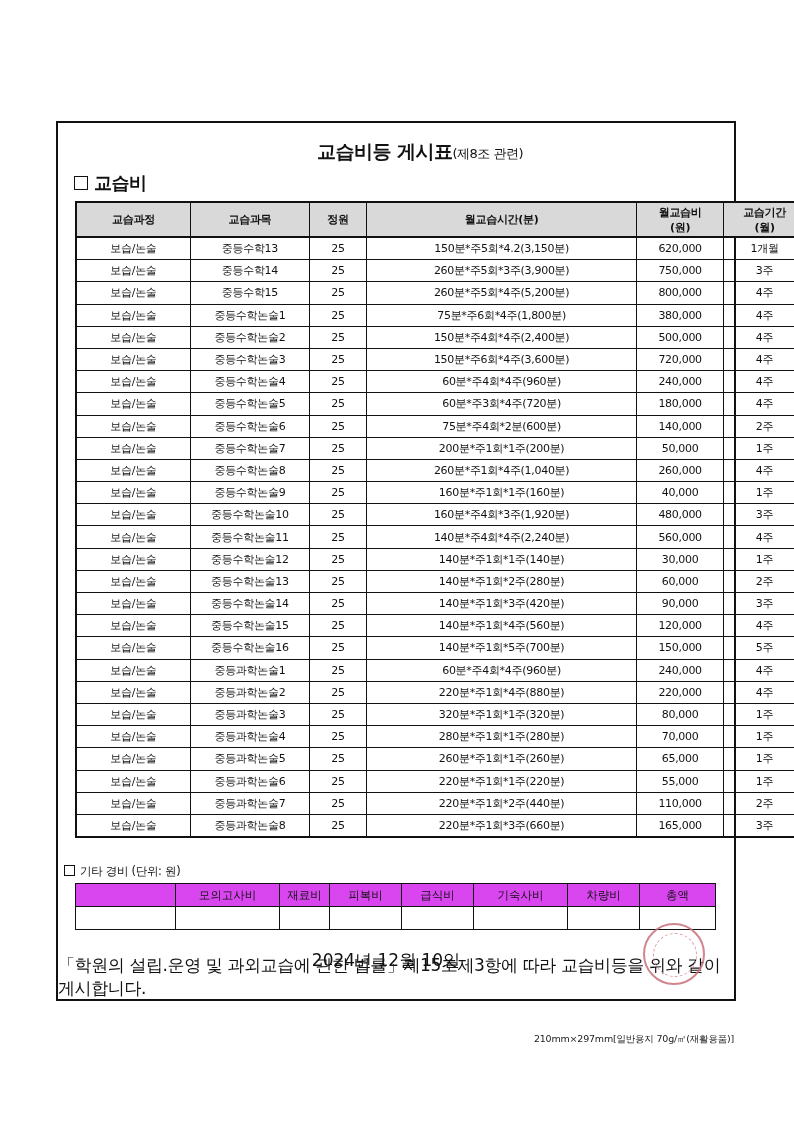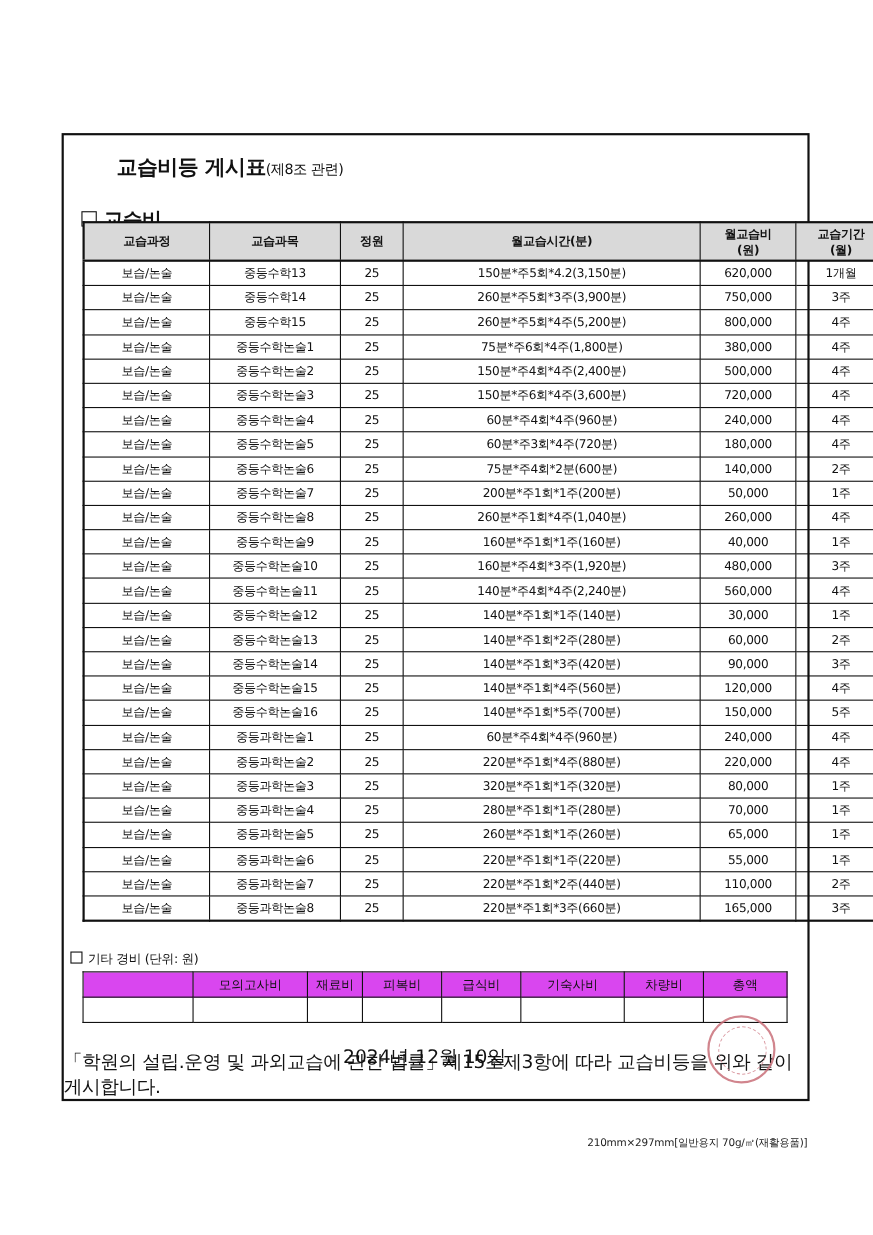--- a/index.html
+++ b/index.html
@@ -1,20 +1,20 @@
 <!DOCTYPE html>
 <html><head>
 <meta charset="utf-8">
 <style>
   html, body { margin: 0; padding: 0; background: #ffffff; }
   body { width: 794px; height: 1123px; position: relative; font-family: "DejaVu Sans", sans-serif; color: #111; overflow: hidden; }
   .frame { position: absolute; left: 56px; top: 121px; width: 680px; height: 880px; border: 2px solid #111; box-sizing: border-box; }
-  .title { position: absolute; left: 0; right: 0; top: 16px; font-size: 19px; font-weight: bold; letter-spacing: -0.5px; padding-left: 48px; }
+  .title { position: absolute; left: 0; right: 0; top: 16px; text-align: center; font-size: 19px; font-weight: bold; letter-spacing: -0.5px; padding-left: 48px; }
   .title .sub { font-size: 13px; font-weight: normal; }
-  .sec-head { position: absolute; left: 16px; top: 64px; font-size: 18px; font-weight: bold; letter-spacing: -0.5px; }
+  .sec-head { position: absolute; left: 16px; top: 48px; font-size: 18px; font-weight: bold; letter-spacing: -0.5px; }
   .asof { position: absolute; right: 62px; top: 52px; font-size: 18px; letter-spacing: -0.5px; }
   .box-glyph { display: inline-block; width: 12px; height: 12px; border: 1.2px solid #111; margin-right: 6px; vertical-align: -1px; }
 
   table { border-collapse: collapse; position: absolute; }
   .main { left: 17px; top: 78px; width: 732px; table-layout: fixed; }
   .main th, .main td { border: 1px solid #111; font-size: 11px; text-align: center; padding: 0; height: 21.2px; letter-spacing: -0.3px; white-space: nowrap; }
   .main thead th { background: #d9d9d9; font-weight: bold; font-size: 11px; height: 33px; line-height: 15px; }
   .main { border: 2px solid #111; }
   .main thead tr { border-bottom: 2px solid #111; }
 

